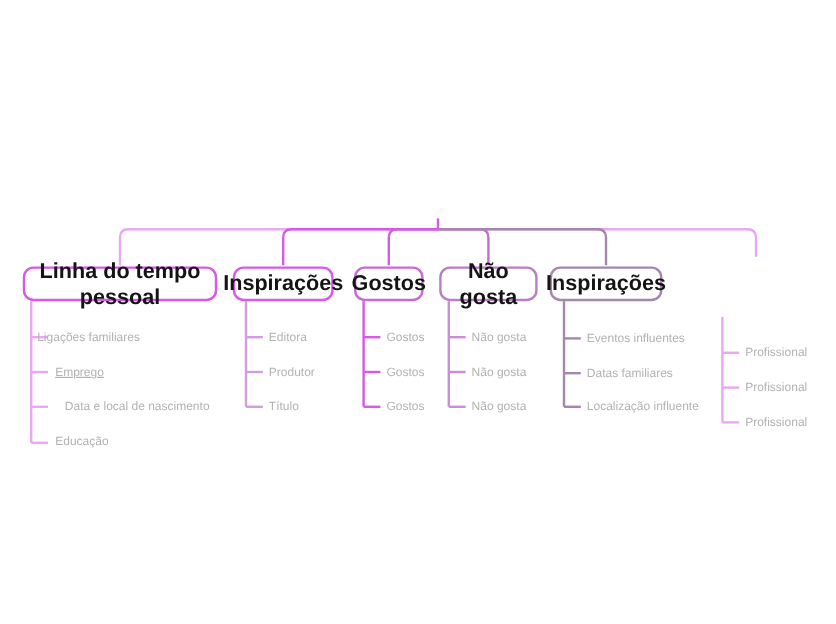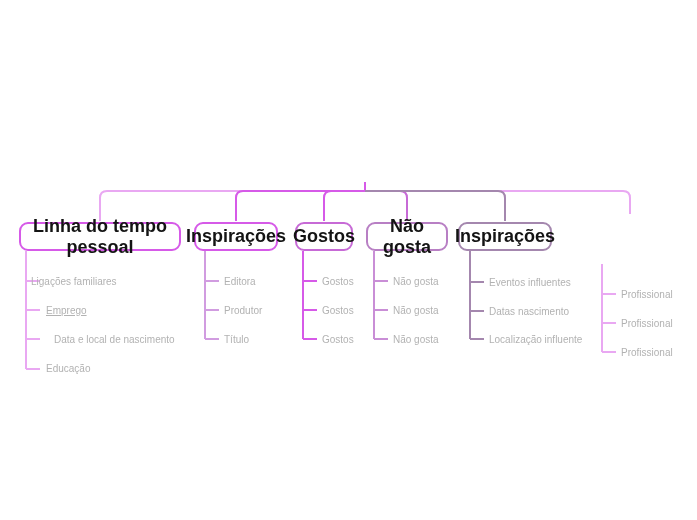--- a/index.html
+++ b/index.html
@@ -139,20 +139,20 @@
 
   <div class="leaf" style="left:322px; top:276px;">Gostos</div>
   <div class="leaf" style="left:322px; top:305px;">Gostos</div>
   <div class="leaf" style="left:322px; top:334px;">Gostos</div>
 
   <div class="leaf" style="left:393px; top:276px;">Não gosta</div>
   <div class="leaf" style="left:393px; top:305px;">Não gosta</div>
   <div class="leaf" style="left:393px; top:334px;">Não gosta</div>
 
   <div class="leaf" style="left:489px; top:277px;">Eventos influentes</div>
-  <div class="leaf" style="left:489px; top:306px;">Datas nascimento</div>
+  <div class="leaf" style="left:489px; top:306px;">Datas familiares</div>
   <div class="leaf" style="left:489px; top:334px;">Localização influente</div>
 
   <div class="leaf" style="left:621px; top:289px;">Profissional</div>
   <div class="leaf" style="left:621px; top:318px;">Profissional</div>
   <div class="leaf" style="left:621px; top:347px;">Profissional</div>
 
 </div>
 
 </body></html>

